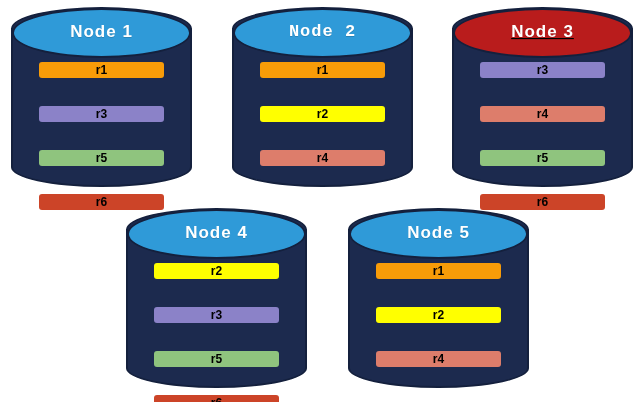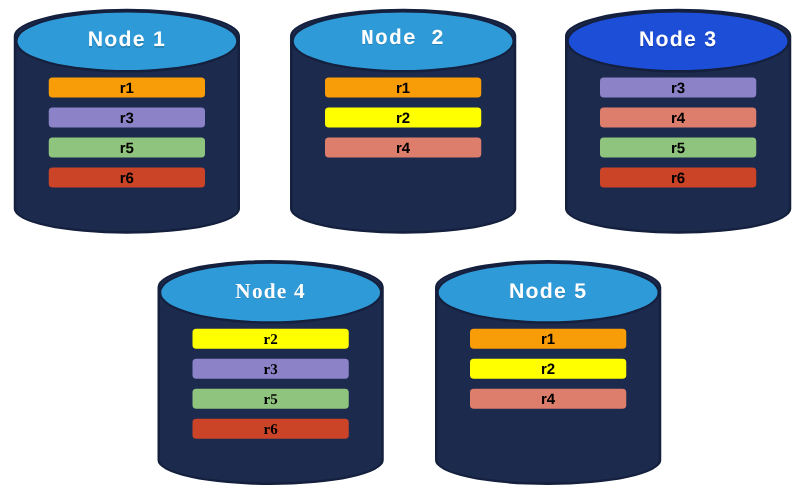--- a/index.html
+++ b/index.html
@@ -67,20 +67,21 @@
     top: -1px;
   }
 
   
   .shards {
     position: absolute;
     left: 0;
     right: 0;
     display: flex;
     flex-direction: column;
+    gap: 20px;
   }
 
   .shard {
     height: 16px;
     border-radius: 3px;
     display: flex;
     align-items: center;
     justify-content: center;
     color: #000000;
     font-weight: bold;
@@ -128,39 +129,39 @@
         <div class="shard" style="background: rgb(255, 255, 0);">
           <span style="color: rgb(0, 0, 0);">r2</span>
         </div>
         <div class="shard" style="background: rgb(221, 125, 107);">
           <span style="color: rgb(0, 0, 0);">r4</span>
         </div>
       </div>
     </div>
     <div class="node" style="left: 452px; top: 7px; width: 181px; height: 180px;">
       <div class="cyl-body" style="background: rgb(28, 42, 78); border-color: rgb(20, 32, 61);"></div>
-      <div class="cyl-top" style="background: #1d4ed8; border-color: rgb(20, 32, 61);">
+      <div class="cyl-top" style="background: #b91c1c; border-color: rgb(20, 32, 61); text-decoration: underline;">
         <div class="node-label" style="color: rgb(255, 255, 255);">Node  3</div>
       </div>
       <div class="shards" style="top: 55px; padding-left: 28px; padding-right: 28px;">
         <div class="shard" style="background: rgb(139, 130, 200);">
           <span style="color: rgb(0, 0, 0);">r3</span>
         </div>
         <div class="shard" style="background: rgb(221, 125, 107);">
           <span style="color: rgb(0, 0, 0);">r4</span>
         </div>
         <div class="shard" style="background: rgb(143, 196, 126);">
           <span style="color: rgb(0, 0, 0);">r5</span>
         </div>
         <div class="shard" style="background: rgb(204, 68, 40);">
           <span style="color: rgb(0, 0, 0);">r6</span>
         </div>
       </div>
     </div>
-    <div class="node" style="left: 126px; top: 208px; width: 181px; height: 180px; font-family: Liberation Serif, serif;">
+    <div class="node" style="left: 126px; top: 208px; width: 181px; height: 180px;">
       <div class="cyl-body" style="background: rgb(28, 42, 78); border-color: rgb(20, 32, 61);"></div>
       <div class="cyl-top" style="background: rgb(47, 154, 216); border-color: rgb(20, 32, 61);">
         <div class="node-label" style="color: rgb(255, 255, 255);">Node  4</div>
       </div>
       <div class="shards" style="top: 55px; padding-left: 28px; padding-right: 28px;">
         <div class="shard" style="background: rgb(255, 255, 0);">
           <span style="color: rgb(0, 0, 0);">r2</span>
         </div>
         <div class="shard" style="background: rgb(139, 130, 200);">
           <span style="color: rgb(0, 0, 0);">r3</span>

